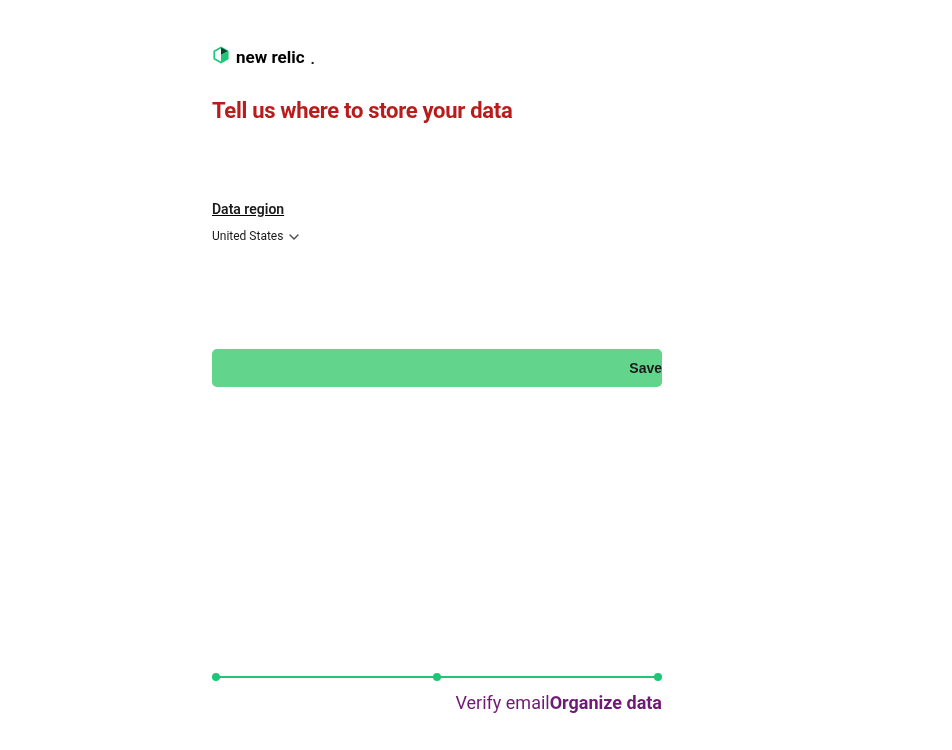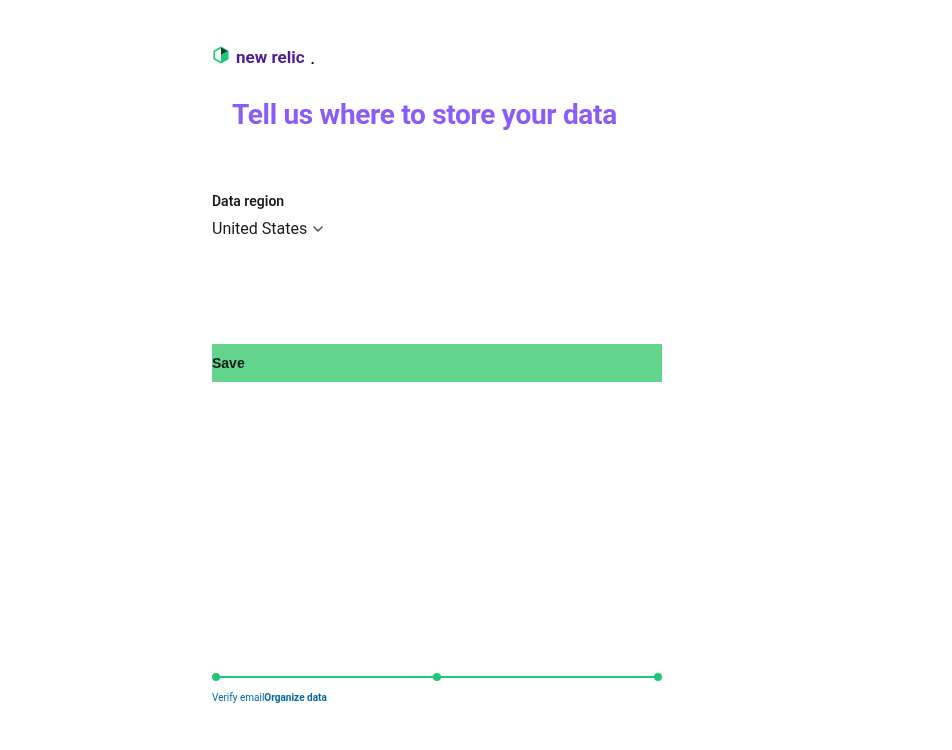--- a/index.html
+++ b/index.html
@@ -25,71 +25,71 @@
       gap: 6px;
       margin-bottom: 30px;
     }
     .logo-icon {
       width: 18px;
       height: 18px;
     }
     .logo-text {
       font-size: 17px;
       font-weight: 700;
-      color: #4c1d95;
+      color: #000000;
     }
     .heading {
-      font-size: 28px;
+      font-size: 22px;
       font-weight: 700;
-      color: #8b5cf6;
+      color: #b91c1c;
       margin-bottom: 10px;
       letter-spacing: -0.3px;
-      margin-left: 20px;
     }
     .subtext {
       font-size: 14px;
       color: #4a4a4a;
       line-height: 1.5;
       max-width: 440px;
     }
     .field-group {
-      margin-top: 62px;
+      margin-top: 78px;
+      text-decoration: underline;
     }
     .field-label {
       font-size: 14px;
       font-weight: 600;
       color: #1a1a1a;
       margin-bottom: 8px;
     }
     .dropdown {
       display: inline-flex;
       align-items: center;
       gap: 6px;
-      font-size: 16px;
+      font-size: 12px;
       color: #1a1a1a;
       cursor: pointer;
       padding: 2px 0;
     }
     .dropdown-chevron {
       font-size: 10px;
       color: #666;
       position: relative;
       top: 1px;
     }
     .save-button {
       display: block;
       width: 450px;
       background: #62d48b;
       color: #1a1a1a;
       border: none;
-      border-radius: 0;
+      border-radius: 5px;
       padding: 11px 0;
       font-size: 14px;
       font-weight: 600;
-      text-align: left;
+      text-align: right;
       cursor: pointer;
       margin-top: 104px;
     }
     .stepper {
       position: absolute;
       left: 212px;
       width: 450px;
       top: 673px;
     }
     .stepper-line {
@@ -118,23 +118,23 @@
     }
     .stepper-dot.center {
       left: 50%;
       transform: translateX(-50%);
     }
     .stepper-dot.right {
       right: 0;
     }
     .stepper-labels {
       display: flex;
-      justify-content: flex-start;
-      font-size: 10px;
-      color: #0369a1;
+      justify-content: flex-end;
+      font-size: 18px;
+      color: #701a75;
     }
     .step-label.left {
       text-align: left;
     }
     .step-label.center {
       text-align: center;
       flex: 1;
     }
     .step-label.right {
       text-align: right;

